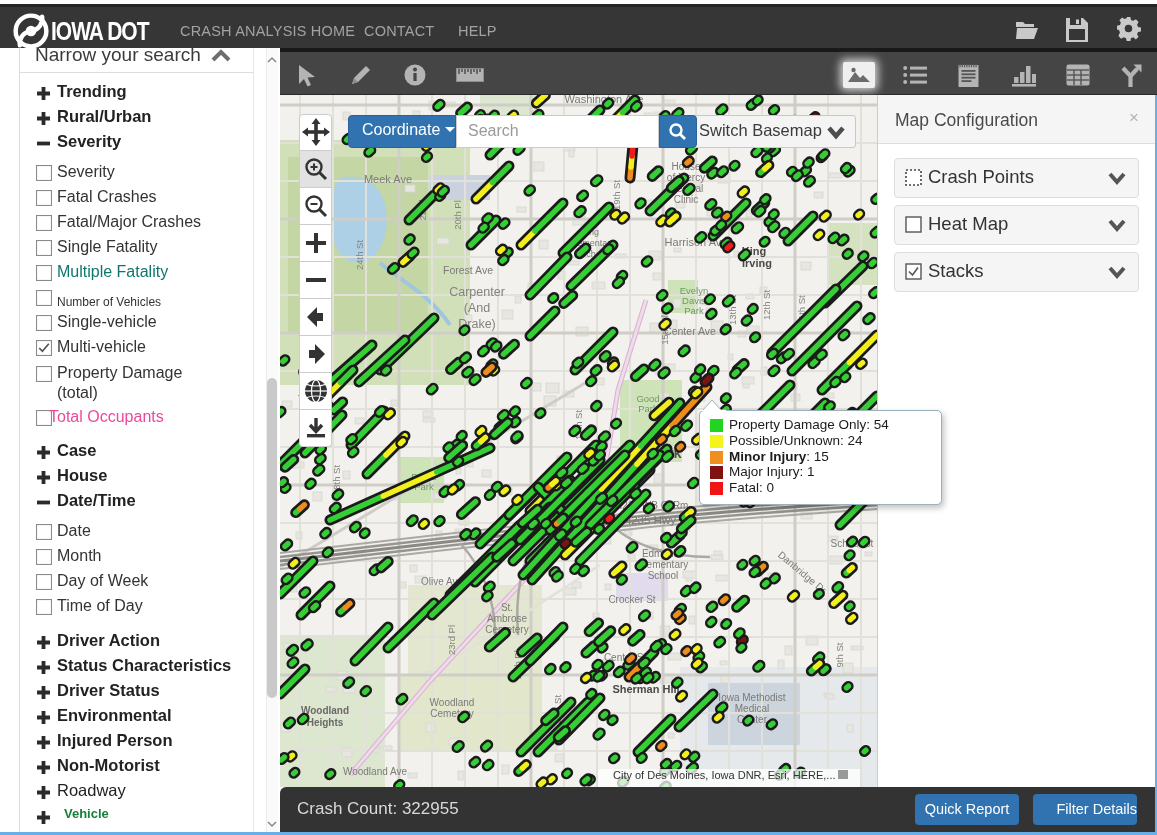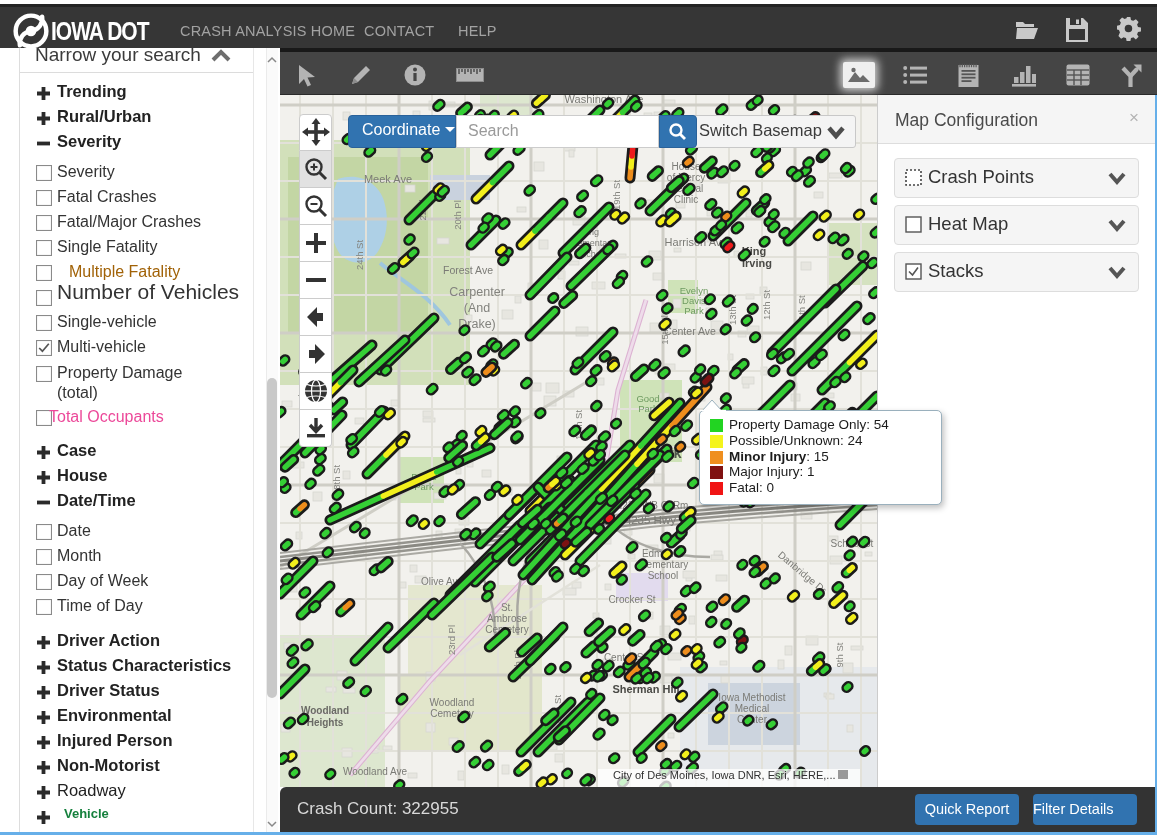--- a/index.html
+++ b/index.html
@@ -55,25 +55,25 @@
     <rect x="0.5" y="0.5" width="14" height="14" fill="#fff" stroke="#8a8a8a"></rect>
   </svg>
 <div class="abs" style="left:57px;top:213px;font-size:16px;color:#333">Fatal/Major Crashes</div>
 <svg class="abs" style="left:36px;top:240px" width="16" height="16" viewBox="0 0 15 15">
     <rect x="0.5" y="0.5" width="14" height="14" fill="#fff" stroke="#8a8a8a"></rect>
   </svg>
 <div class="abs" style="left:57px;top:238px;font-size:16px;color:#333">Single Fatality</div>
 <svg class="abs" style="left:36px;top:265px" width="16" height="16" viewBox="0 0 15 15">
     <rect x="0.5" y="0.5" width="14" height="14" fill="#fff" stroke="#8a8a8a"></rect>
   </svg>
-<div class="abs" style="left:69px;top:263px;font-size:16px;color:#a16207">Multiple Fatality</div>
+<div class="abs" style="left:57px;top:263px;font-size:16px;color:#0f766e">Multiple Fatality</div>
 <svg class="abs" style="left:36px;top:290px" width="16" height="16" viewBox="0 0 15 15">
     <rect x="0.5" y="0.5" width="14" height="14" fill="#fff" stroke="#8a8a8a"></rect>
   </svg>
-<div class="abs" style="left:57px;top:280px;font-size:21px;color:#333">Number of Vehicles</div>
+<div class="abs" style="left:57px;top:295px;font-size:12px;color:#333">Number of Vehicles</div>
 <svg class="abs" style="left:36px;top:315px" width="16" height="16" viewBox="0 0 15 15">
     <rect x="0.5" y="0.5" width="14" height="14" fill="#fff" stroke="#8a8a8a"></rect>
   </svg>
 <div class="abs" style="left:57px;top:313px;font-size:16px;color:#333">Single-vehicle</div>
 <svg class="abs" style="left:36px;top:340px" width="16" height="16" viewBox="0 0 15 15">
     <rect x="0.5" y="0.5" width="14" height="14" fill="#fff" stroke="#8a8a8a"></rect>
     <path d="M3 7.5 L6 10.5 L12 3.5" stroke="#555" stroke-width="1.6" fill="none"></path>
   </svg>
 <div class="abs" style="left:57px;top:338px;font-size:16px;color:#333">Multi-vehicle</div>
 <svg class="abs" style="left:36px;top:366px" width="16" height="16" viewBox="0 0 15 15">
@@ -1746,14 +1746,14 @@
 <div class="abs" style="left:729px;top:433px;font-size:13.5px;color:#1c1c1c">Possible/Unknown: 24</div>
 <div class="abs" style="left:710px;top:451px;width:13px;height:13px;background:#ef8f1f"></div>
 <div class="abs" style="left:729px;top:449px;font-size:13.5px;color:#1c1c1c"><b>Minor Injury</b>: 15</div>
 <div class="abs" style="left:710px;top:466px;width:13px;height:13px;background:#801111"></div>
 <div class="abs" style="left:729px;top:464px;font-size:13.5px;color:#1c1c1c">Major Injury: 1</div>
 <div class="abs" style="left:710px;top:482px;width:13px;height:13px;background:#f01414"></div>
 <div class="abs" style="left:729px;top:480px;font-size:13.5px;color:#1c1c1c">Fatal: 0</div>
 <div class="abs" style="left:280px;top:787px;width:875px;height:45px;background:#333;border-radius:6px 0 0 0"></div>
 <div class="abs" style="left:297px;top:799px;font-size:17px;color:#d9d9d9">Crash Count: 322955</div>
 <div class="abs" style="left:915px;top:794px;width:104px;height:31px;background:#3173b0;border-radius:4px;color:#fff;font-size:14.5px;text-align:center;line-height:31px">Quick Report</div>
-<div class="abs" style="left:1033px;top:794px;width:104px;height:31px;background:#3173b0;border-radius:4px;color:#fff;font-size:14.5px;text-align:left;line-height:31px">Filter Details</div>
+<div class="abs" style="left:1033px;top:794px;width:104px;height:31px;background:#3173b0;border-radius:4px;color:#fff;font-size:14.5px;text-align:right;line-height:31px">Filter Details</div>
 <div class="abs" style="left:1155px;top:95px;width:2px;height:740px;background:#66afe9"></div>
 <div class="abs" style="left:0;top:832px;width:1157px;height:3px;background:#66afe9"></div>
 </body></html>

